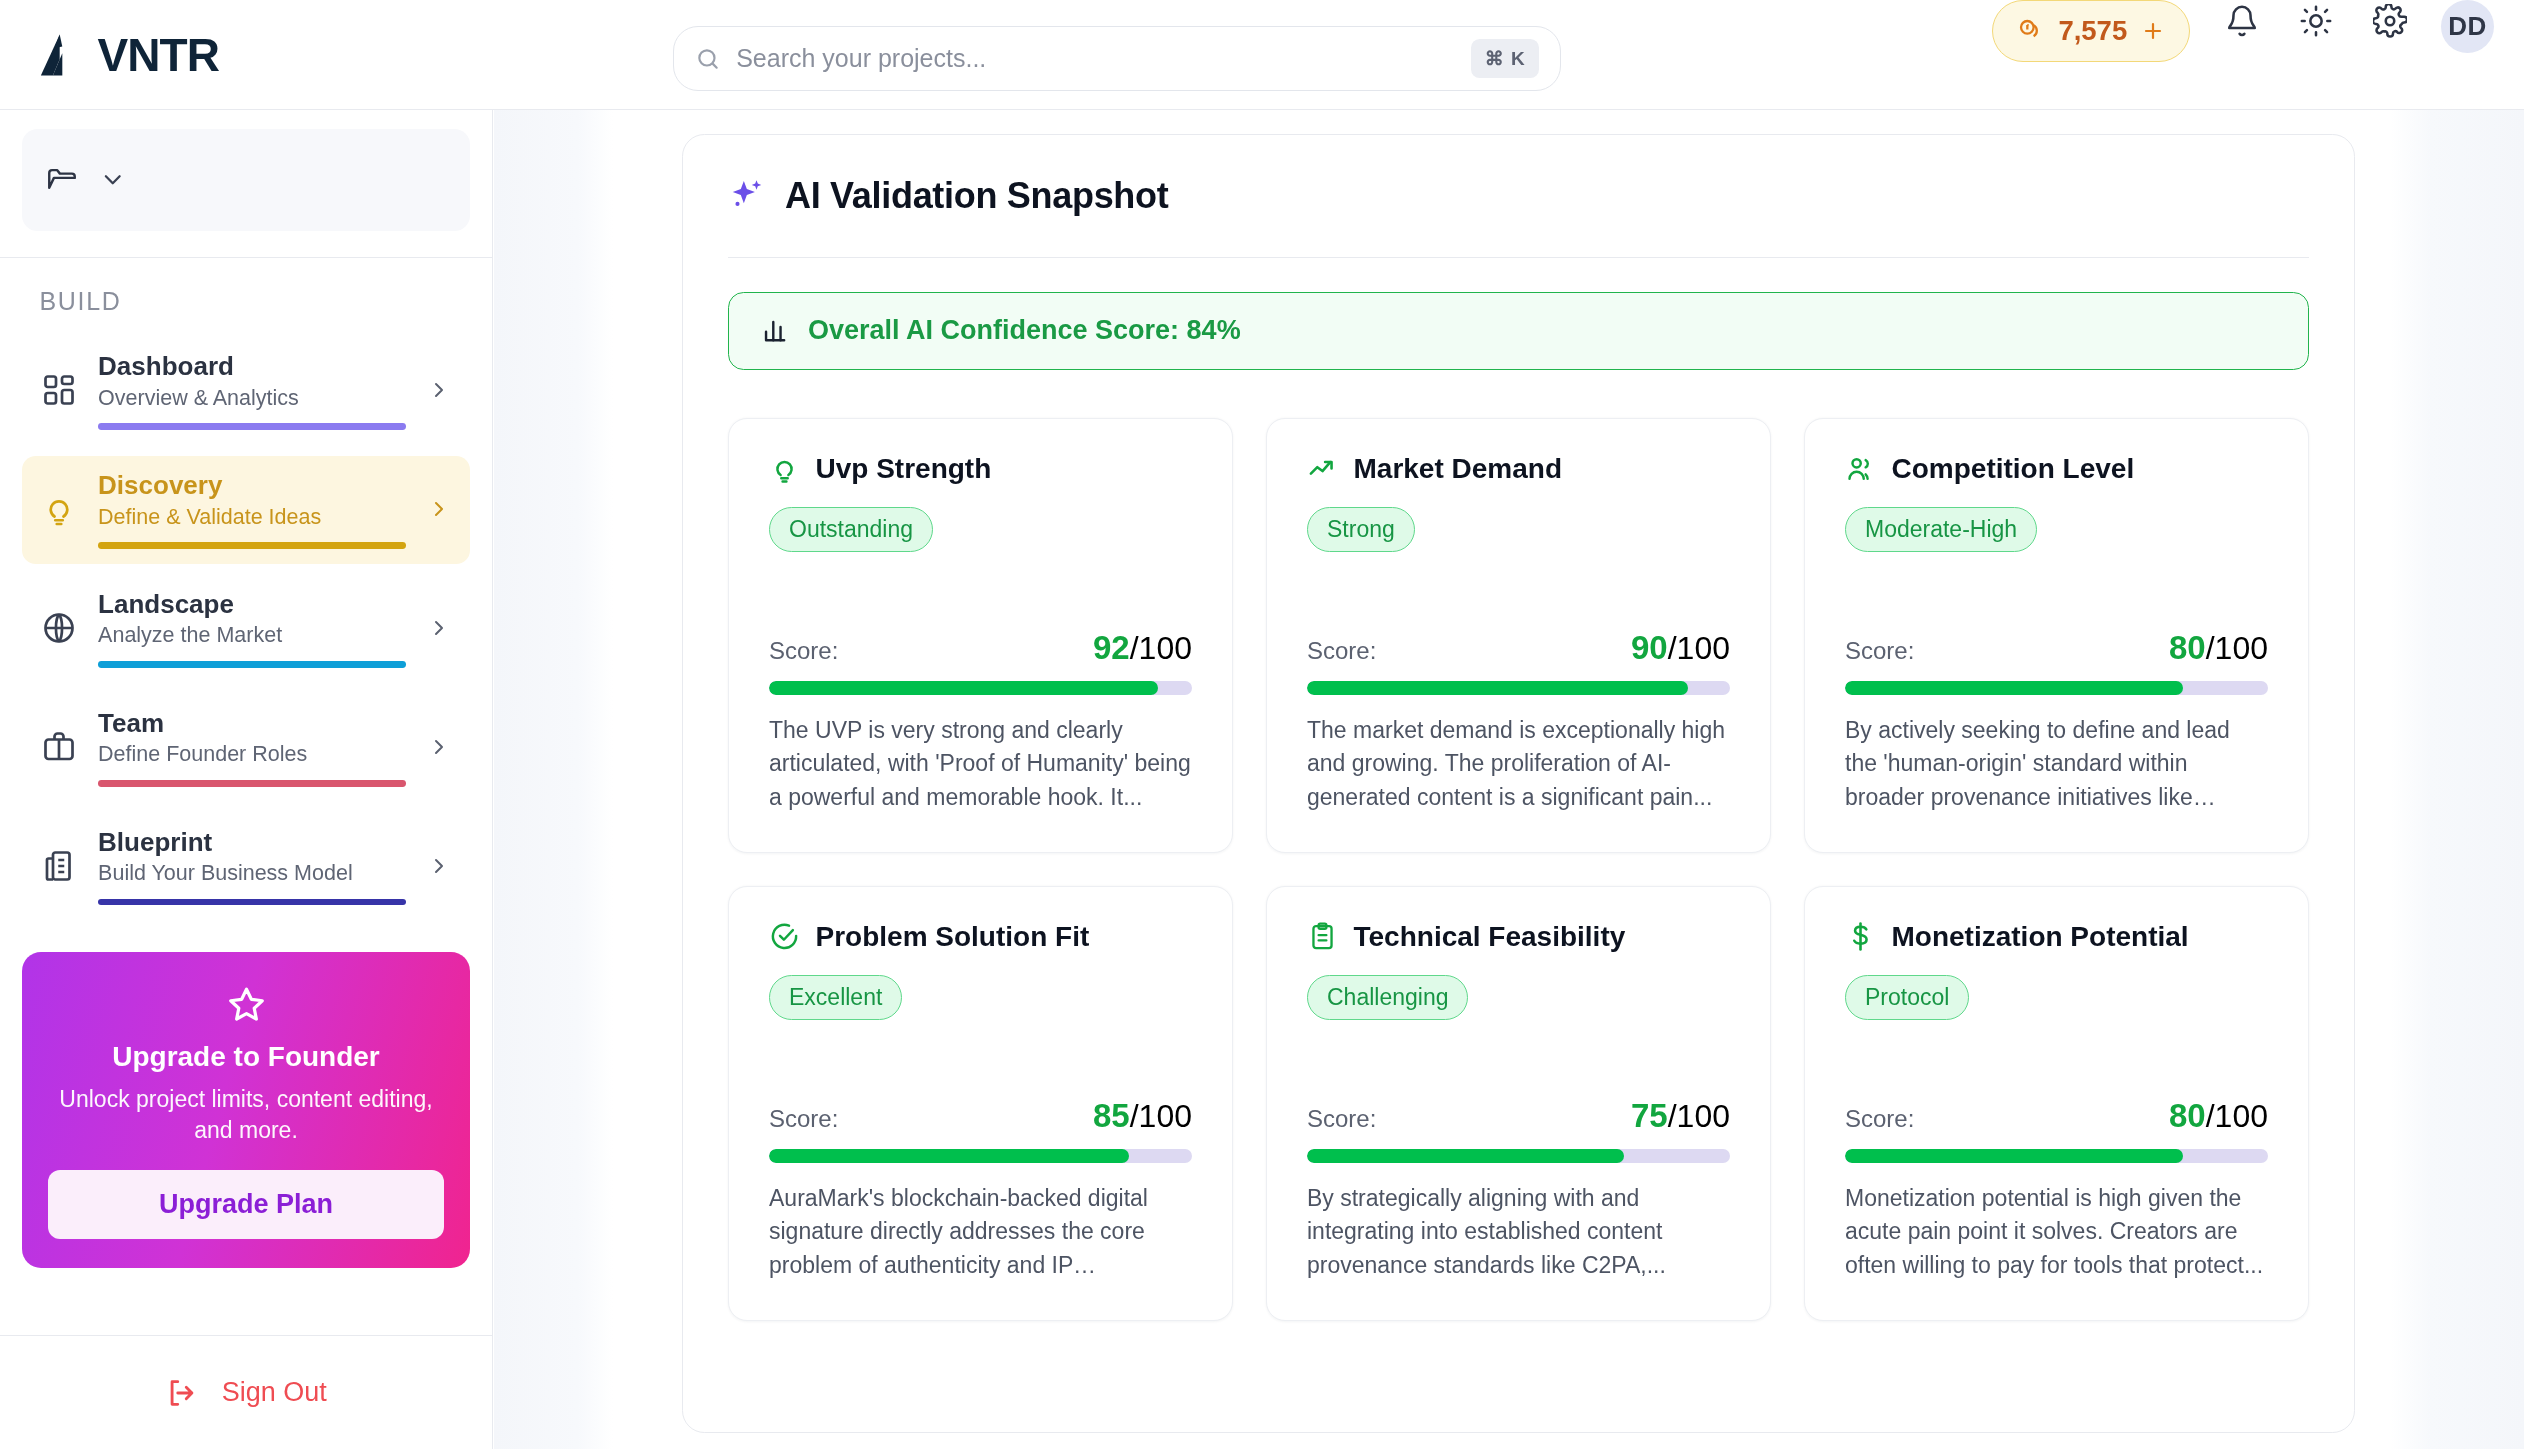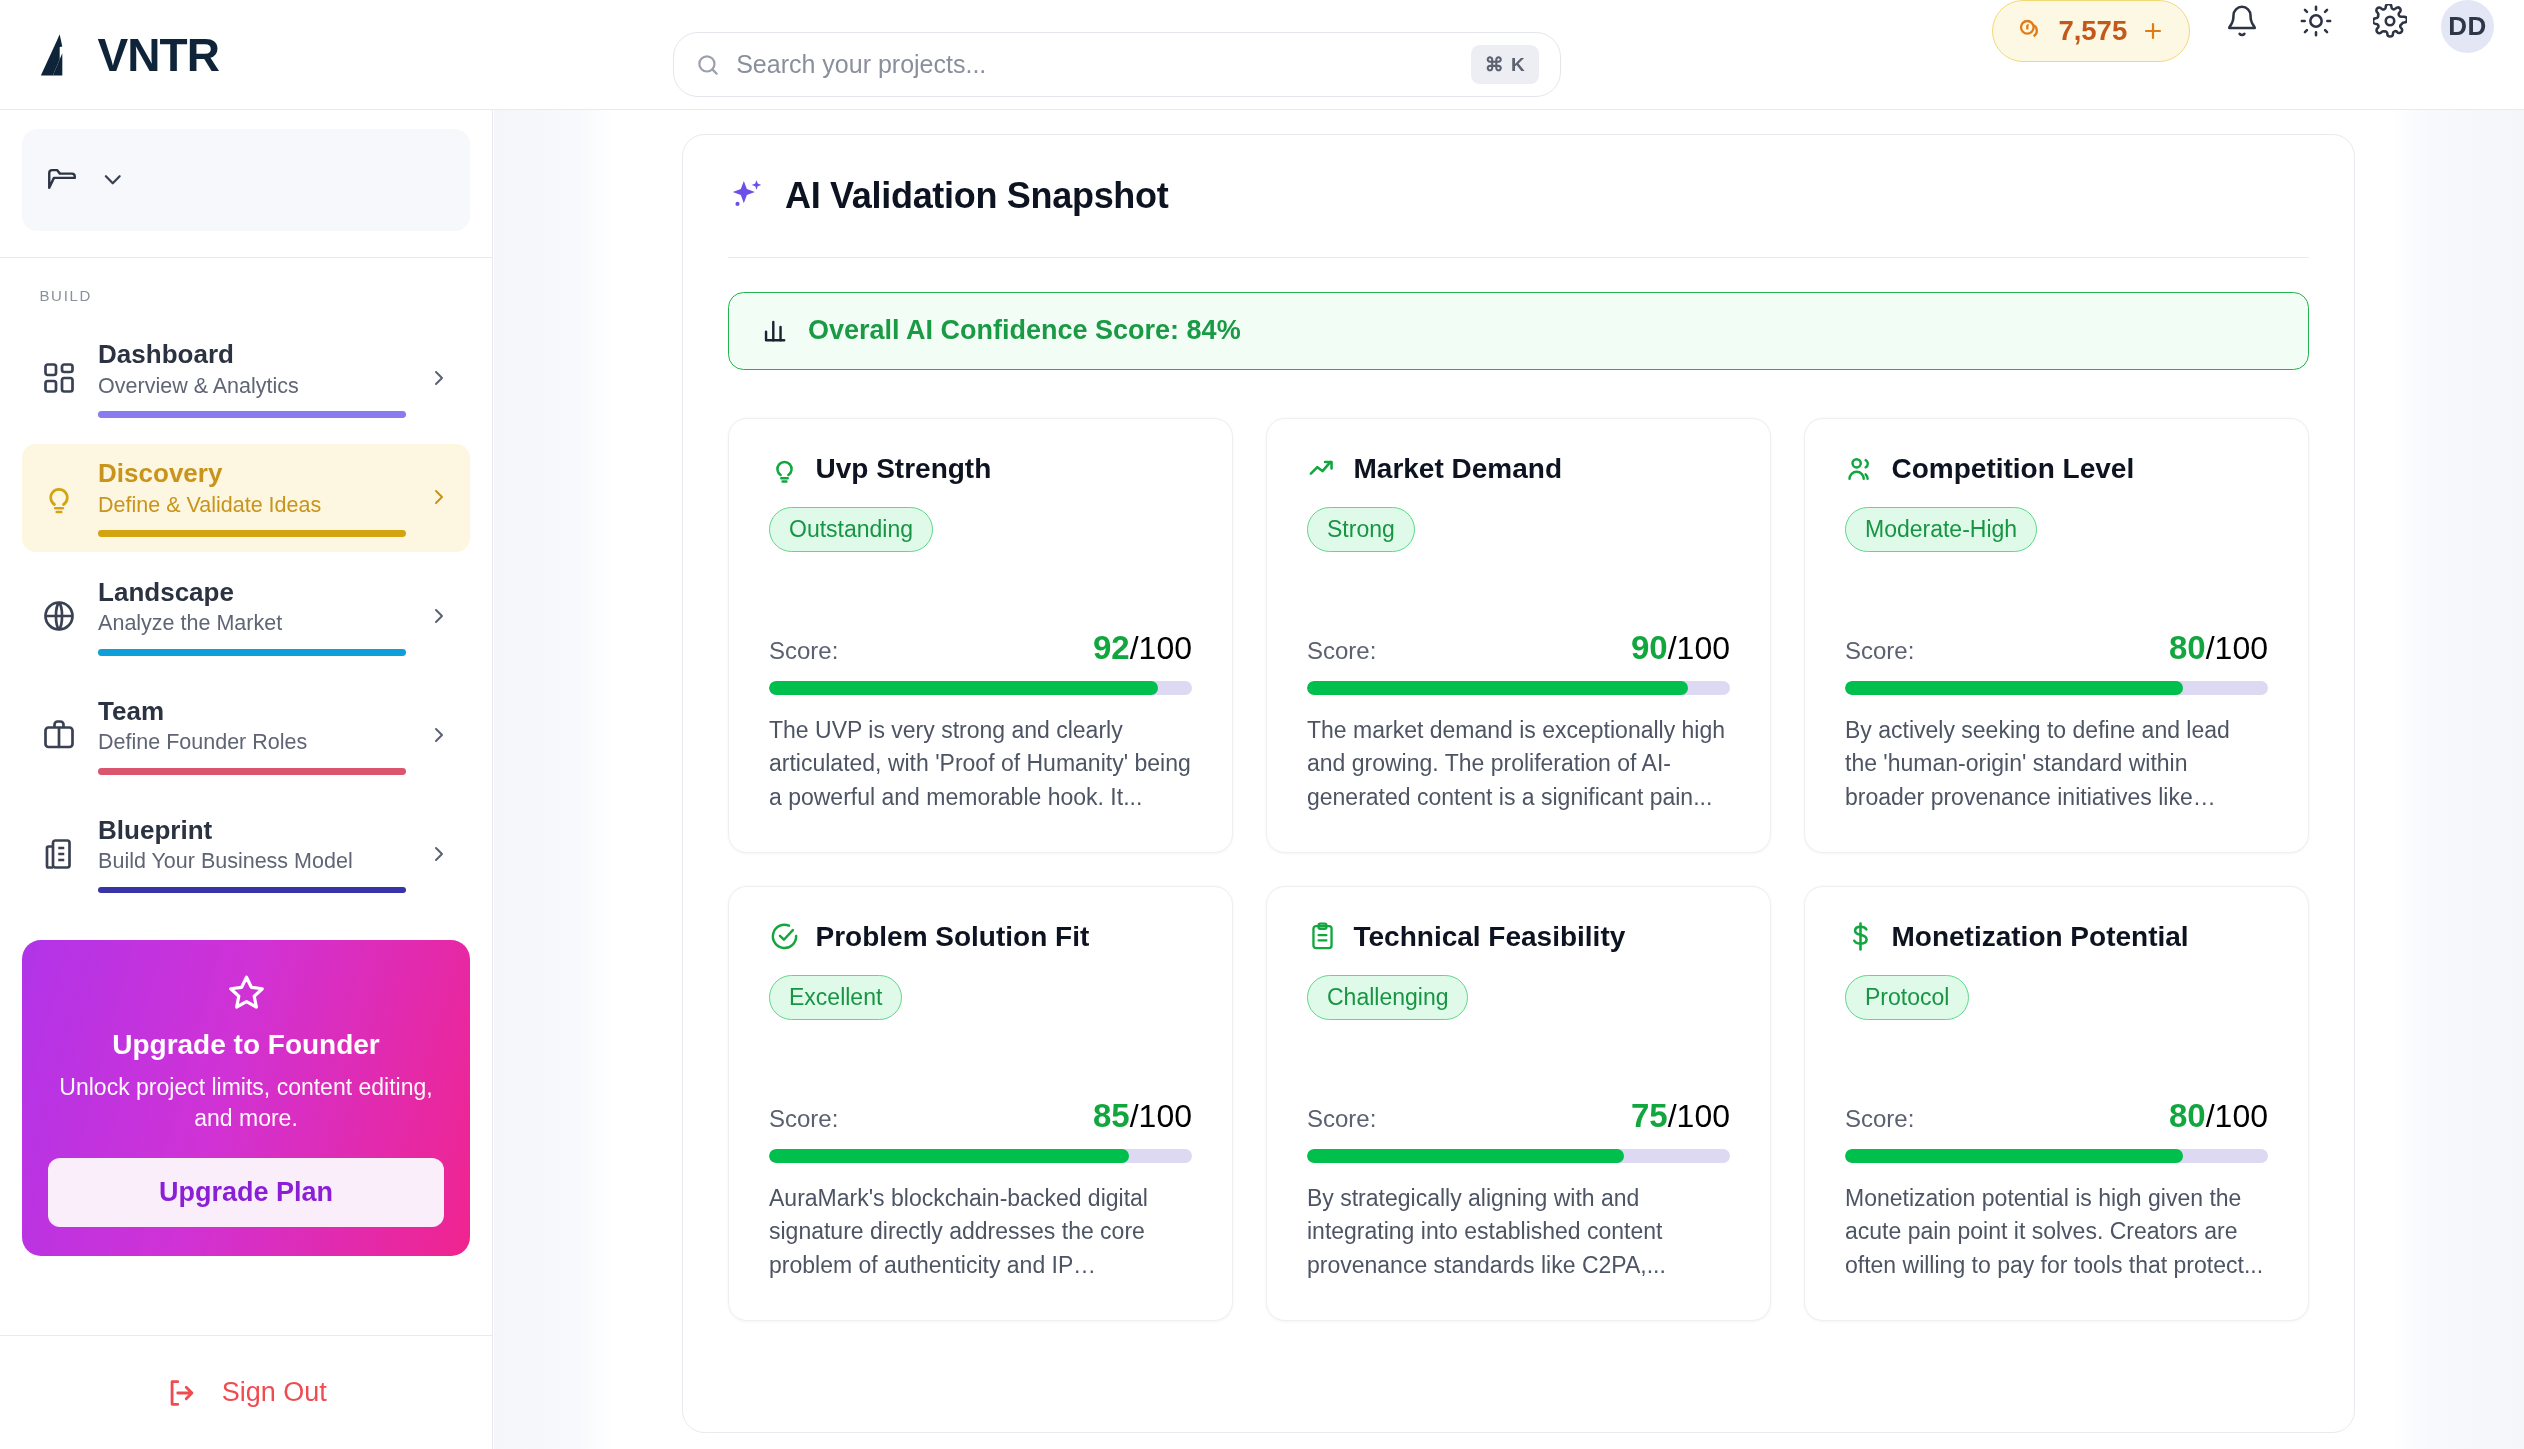--- a/index.html
+++ b/index.html
@@ -23,21 +23,21 @@
     display: flex; align-items: center; gap: 15.5px;
     margin-left: 34px; width: 447px;
   }
   .logo-mark { width: 48px; height: 48px; flex: none; }
   .logo-text {
     font-size: 46px; font-weight: 700; letter-spacing: -0.9px;
     color: #0f2438;
   }
 
   .search-box {
-    position: absolute; left: 673px; top: 32px;
+    position: absolute; left: 673px; top: 26px;
     width: 888px; height: 65px;
     border: 0.9px solid #e3e6ec; border-radius: 25px;
     background: #ffffff;
     display: flex; align-items: center; padding: 0 20.7px;
   }
   .search-icon { width: 26px; height: 26px; flex: none; margin-right: 15.5px; }
   .search-ph { font-size: 25px; color: #8a8f9c; flex: 1; }
   .kbd {
     background: #eceef3; border-radius: 8.6px;
     padding: 7.7px 13.8px; font-size: 19px; color: #5c6272;
@@ -82,21 +82,21 @@
     padding: 0 22.4px; gap: 20.7px;
   }
   .folder-ic { width: 34px; height: 34px; flex: none; }
   .proj-txt { flex: 1; }
   .proj-name { font-size: 27px; font-weight: 700; color: #1a202e; line-height: 1.25; }
   .proj-sub { font-size: 22.4px; color: #646b7a; line-height: 1.3; margin-top: 2.6px; }
   .chev-down { width: 27.5px; height: 27.5px; flex: none; }
 
   .nav-area { padding: 29px 22.4px 0 22.4px; flex: none; }
   .nav-section-label {
-    font-size: 15px; letter-spacing: 1.7px; color: #8a8f9c;
+    font-size: 25px; letter-spacing: 1.7px; color: #8a8f9c;
     font-weight: 500; padding-left: 17px; margin-bottom: 20.7px;
   }
   .nav-item {
     display: flex; align-items: center; gap: 20.7px;
     padding: 13.8px 19px 15.5px 19px; border-radius: 13.8px;
     margin-bottom: 10.3px; position: relative;
   }
   .nav-item.active { background: #fdf6e0; }
   .nav-ic { width: 36px; height: 36px; flex: none; }
   .nav-txt { flex: 1; }

